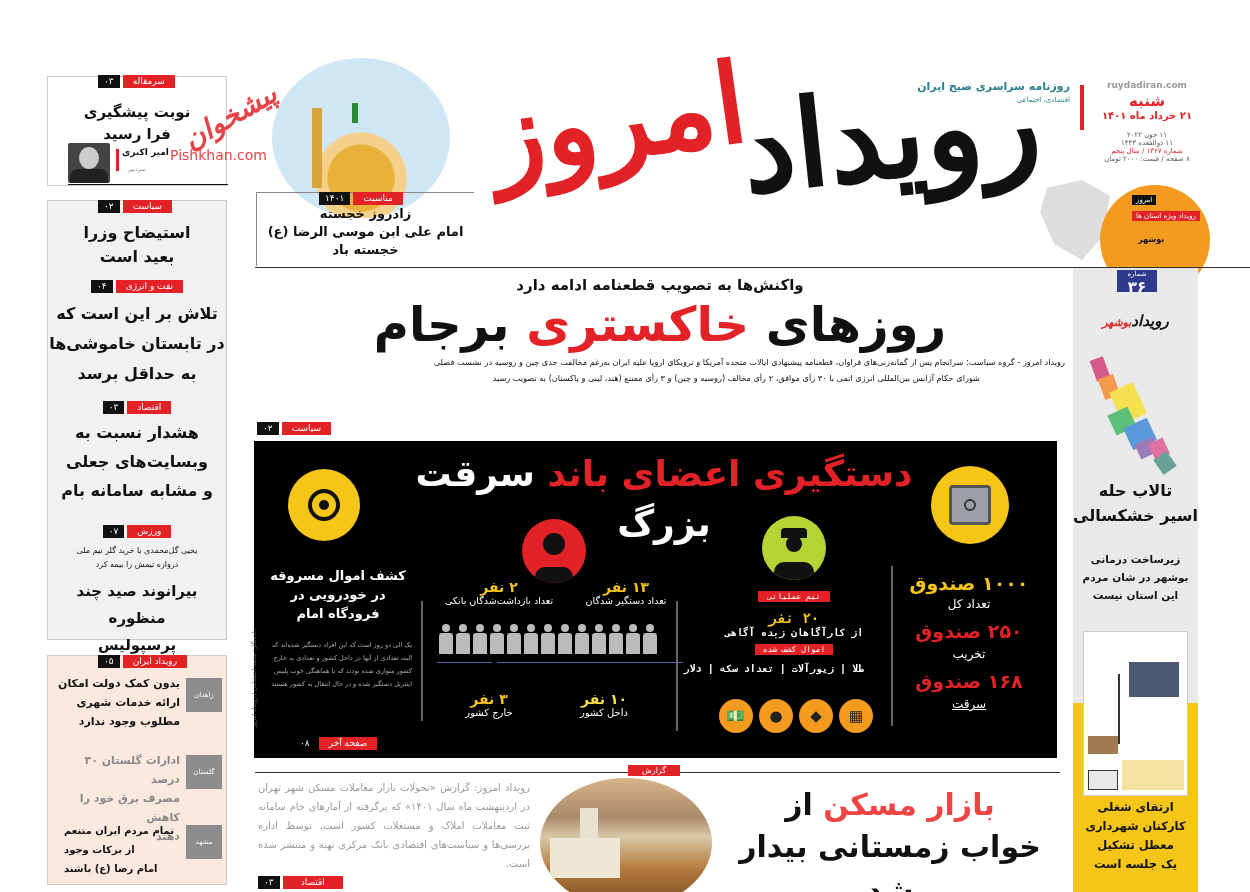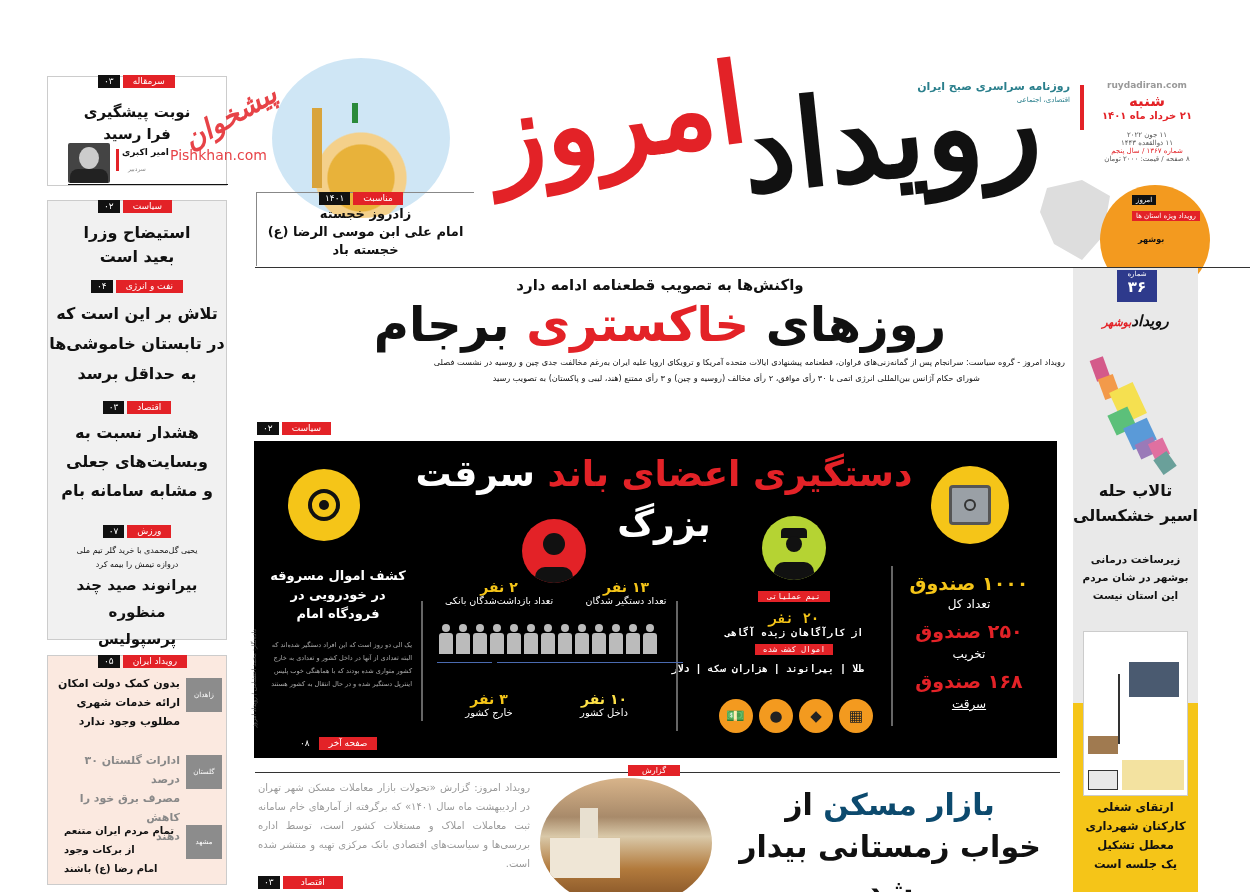--- a/index.html
+++ b/index.html
@@ -75,21 +75,21 @@
     <div>و مشابه سامانه بام</div>
   </div>
   <div style="text-align:center;margin-top:14px;"><div class="tag">
         <span class="lbl">ورزش</span>
         <span class="num">۰۷</span>
       </div></div>
   <div style="text-align:center;font-size:8px;line-height:14px;margin-top:6px;">
     <div>یحیی گل‌محمدی با خرید گلر تیم ملی</div>
     <div>دروازه تیمش را بیمه کرد</div>
   </div>
-  <div class="hl" style="margin-top:0;font-size:15px;line-height:27px;">
+  <div class="hl" style="margin-top:6px;font-size:15px;line-height:27px;">
     <div>بیرانوند صید چند منظوره</div>
     <div>پرسپولیس</div>
   </div>
 </div>
 
 <div class="leftbox" style="top:655px;height:230px;background:#fbe9e0;">
   <div class="abs" style="top:-7px;left:50px;"><div class="tag">
         <span class="lbl">رویداد ایران</span>
         <span class="num">۰۵</span>
       </div></div>
@@ -206,21 +206,21 @@
   <div class="circle" style="left:508px;top:75px;width:64px;height:64px;background:#b5d333;display:flex;align-items:flex-end;justify-content:center;overflow:hidden;">
     <div style="width:26px;height:10px;background:#111;border-radius:4px 4px 0 0;position:absolute;top:12px;"></div>
     <div style="width:16px;height:16px;background:#111;border-radius:50%;position:absolute;top:20px;"></div>
     <div style="width:40px;height:18px;background:#111;border-radius:10px 10px 0 0;"></div>
   </div>
   <div class="abs" style="left:470px;top:145px;width:140px;text-align:center;font-family:Liberation Mono, monospace;">
     <span style="background:#e32227;font-size:8px;padding:1px 10px;">تیم عملیاتی</span>
     <div style="font-size:14px;font-weight:bold;color:#f5c518;margin-top:6px;">۲۰ نفر</div>
     <div style="font-size:10px;font-weight:bold;">از کارآگاهان زبده آگاهی</div>
     <span style="background:#e32227;font-size:8px;padding:1px 8px;display:inline-block;margin-top:4px;">اموال کشف شده</span>
-    <div style="font-size:10px;font-weight:bold;margin-top:6px;white-space:nowrap;">طلا | بیرانوند | هزاران سکه | دلار</div>
+    <div style="font-size:10px;font-weight:bold;margin-top:6px;white-space:nowrap;">طلا | زیورآلات | تعداد سکه | دلار</div>
   </div>
   <div class="abs" style="left:452px;top:258px;width:180px;text-align:center;direction:ltr;">
     <span class="icon-o">💵</span><span class="icon-o">●</span><span class="icon-o">◆</span><span class="icon-o">▦</span>
     </div>
   <div class="abs" style="left:422px;top:160px;width:2px;height:130px;background:#666;"></div>
 
   <div class="circle" style="left:268px;top:78px;width:64px;height:64px;background:#e32227;display:flex;align-items:flex-end;justify-content:center;overflow:hidden;">
     <div style="width:22px;height:22px;background:#111;border-radius:50%;position:absolute;top:14px;"></div>
     <div style="width:38px;height:16px;background:#111;border-radius:10px 10px 0 0;"></div>
   </div>
@@ -265,31 +265,31 @@
 </div>
 <div class="abs" style="left:188px;top:675px;width:130px;font-size:6px;color:#555;transform:rotate(-90deg);text-align:center;">داده‌نگار: محمد احتشامی / رویداد امروز</div>
 
 <div class="abs" style="left:255px;top:772px;width:805px;height:1px;background:#333;"></div>
 <div class="abs" style="left:628px;top:765px;background:#e32227;color:#fff;font-size:8px;padding:1px 14px;">گزارش</div>
 <div class="abs" style="left:540px;top:778px;width:172px;height:130px;border-radius:50%;background:linear-gradient(180deg,#d8b48a 0%,#a88a6a 30%,#d9c8a8 45%,#b27a3c 70%,#7a4a22 100%);overflow:hidden;">
   <div class="abs" style="left:40px;top:30px;width:18px;height:50px;background:#e8e0d0;"></div>
   <div class="abs" style="left:10px;top:60px;width:70px;height:40px;background:#efe6d6;"></div>
 </div>
 <div class="abs" style="left:720px;top:785px;width:340px;text-align:center;font-weight:bold;">
-  <div style="font-size:30px;line-height:40px;"><span style="color:#0c4a6e;">بازار مسکن</span> <span>از</span></div>
+  <div style="font-size:30px;line-height:40px;"><span style="color:#ef4444;">بازار مسکن</span> <span>از</span></div>
   <div style="font-size:30px;line-height:44px;">خواب زمستانی بیدار شد</div>
 </div>
 <div class="abs" style="left:258px;top:778px;width:272px;font-size:10px;line-height:19px;color:#999;text-align:justify;">رویداد امروز: گزارش «تحولات بازار معاملات مسکن شهر تهران در اردیبهشت ماه سال ۱۴۰۱» که برگرفته از آمارهای خام سامانه ثبت معاملات املاک و مستغلات کشور است، توسط اداره بررسی‌ها و سیاست‌های اقتصادی بانک مرکزی تهیه و منتشر شده است.</div>
 <div class="abs" style="left:258px;top:870px;"><div class="tag" style="direction:ltr;">
       <span class="num" style="margin:0 3px 0 0;">۰۳</span>
       <span class="lbl" style="padding:0 18px;">اقتصاد</span>
     </div></div>
 
 <div class="right-col">
-  <div class="abs" style="left:44px;top:2px;width:40px;height:32px;background:#2e3a8c;color:#fff;text-align:center;">
+  <div class="abs" style="left:44px;top:2px;width:40px;height:22px;background:#2e3a8c;color:#fff;text-align:center;">
     <div style="font-size:7px;">شماره</div>
     <div style="font-size:15px;font-weight:bold;line-height:18px;">۳۶</div>
   </div>
   <div class="abs" style="left:10px;top:44px;width:105px;text-align:center;font-size:15px;font-weight:bold;font-style:italic;">
     <span>رویداد</span><span style="color:#e32227;font-size:11px;">بوشهر</span>
   </div>
   <div class="abs" style="left:20px;top:90px;width:85px;height:115px;">
     <div class="abs" style="left:0;top:0;width:14px;height:22px;background:#d45a8a;transform:rotate(-20deg);"></div>
     <div class="abs" style="left:8px;top:18px;width:16px;height:22px;background:#f39a4a;transform:rotate(-20deg);"></div>
     <div class="abs" style="left:22px;top:28px;width:26px;height:34px;background:#f5e050;transform:rotate(-25deg);"></div>

